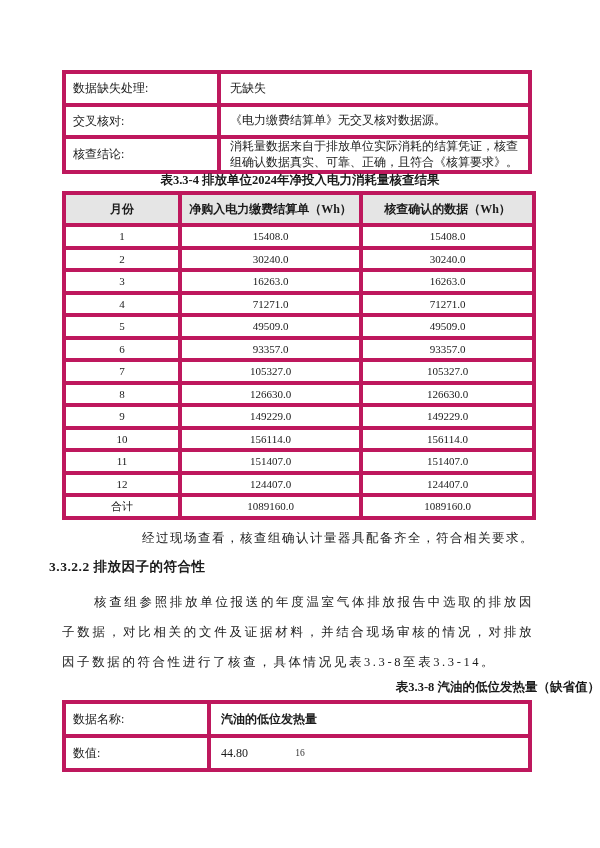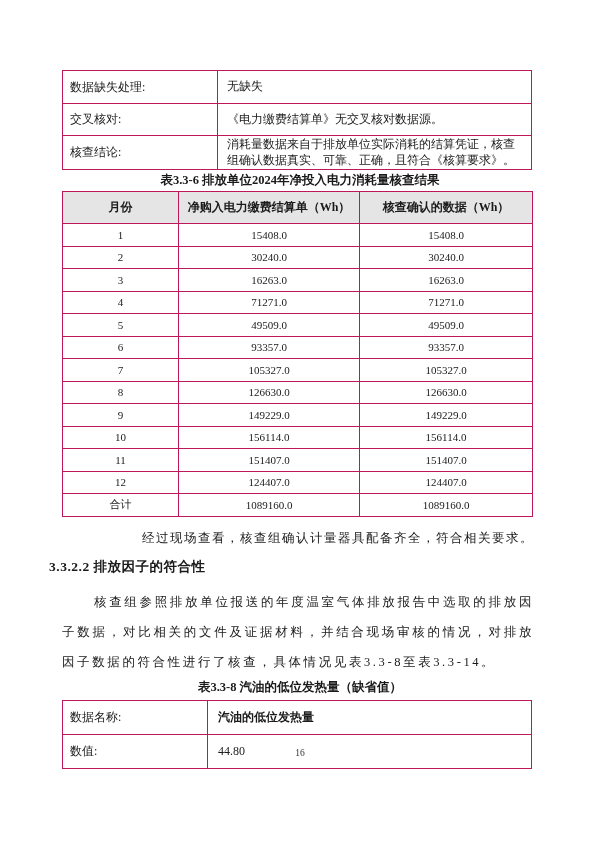--- a/index.html
+++ b/index.html
@@ -6,38 +6,38 @@
   html,body { background:#ffffff; }
   body {
     width:600px; height:848px;
     font-family:"Liberation Serif","DejaVu Serif",serif;
     color:#1a1a1a;
   }
   .page { position:relative; width:600px; height:848px; background:#fff; overflow:hidden; }
   .abs { position:absolute; }
 
   table { border-collapse:collapse; table-layout:fixed; }
-  td, th { border:1px solid #be185d;margin-top:48px; }
+  td, th { border:4px solid #be185d;margin-top:48px; }
 
   
   .info-table { left:62px; top:70px; width:470px; }
   .info-table td { font-size:12px; vertical-align:middle; }
   .info-table .lbl { width:155px; padding-left:7px; }
   .info-table .val { padding-left:9px; padding-right:8px; line-height:15.5px; }
   .info-table tr.r0 td { height:33px; }
   .info-table tr.r1 td { height:32px; }
   .info-table tr.r2 td { height:34px; }
 
   
   .tbl-title {
     left:0; width:600px; text-align:center;
     font-weight:bold; font-size:12.5px; line-height:20px;
   }
   .t1 { top:170px; }
-  .t2 { top:677px; }
+  .t2 { top:677px;text-align:right; }
 
   
   .power-table { left:62px; top:191px; width:470px; text-align:center; }
   .power-table col.c1 { width:116px; }
   .power-table col.c2 { width:181px; }
   .power-table col.c3 { width:173px; }
   .power-table th {
     height:32px; background:#e5e5e5;
     font-size:12px; font-weight:bold;
   }
@@ -73,21 +73,21 @@
         <td class="lbl">交叉核对:</td>
         <td class="val">《电力缴费结算单》无交叉核对数据源。</td>
       </tr>
       <tr class="r2">
         <td class="lbl">核查结论:</td>
         <td class="val">消耗量数据来自于排放单位实际消耗的结算凭证，核查组确认数据真实、可靠、正确，且符合《核算要求》。</td>
       </tr>
     </tbody>
   </table>
 
-  <div class="tbl-title t1 abs">表3.3-6  排放单位2024年净投入电力消耗量核查结果</div>
+  <div class="tbl-title t1 abs">表3.3-4  排放单位2024年净投入电力消耗量核查结果</div>
 
   <table class="power-table abs">
     <colgroup>
         <col class="c1">
         <col class="c2">
         <col class="c3">
       </colgroup>
     <thead>
       <tr>
         <th>月份</th>

